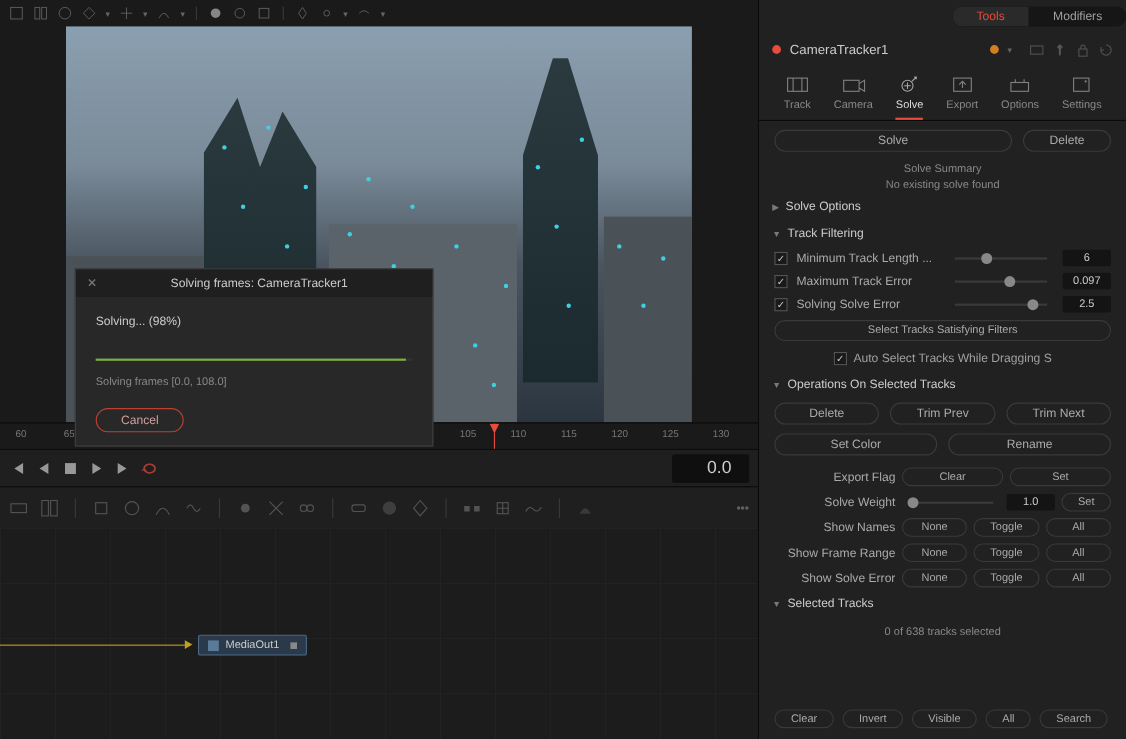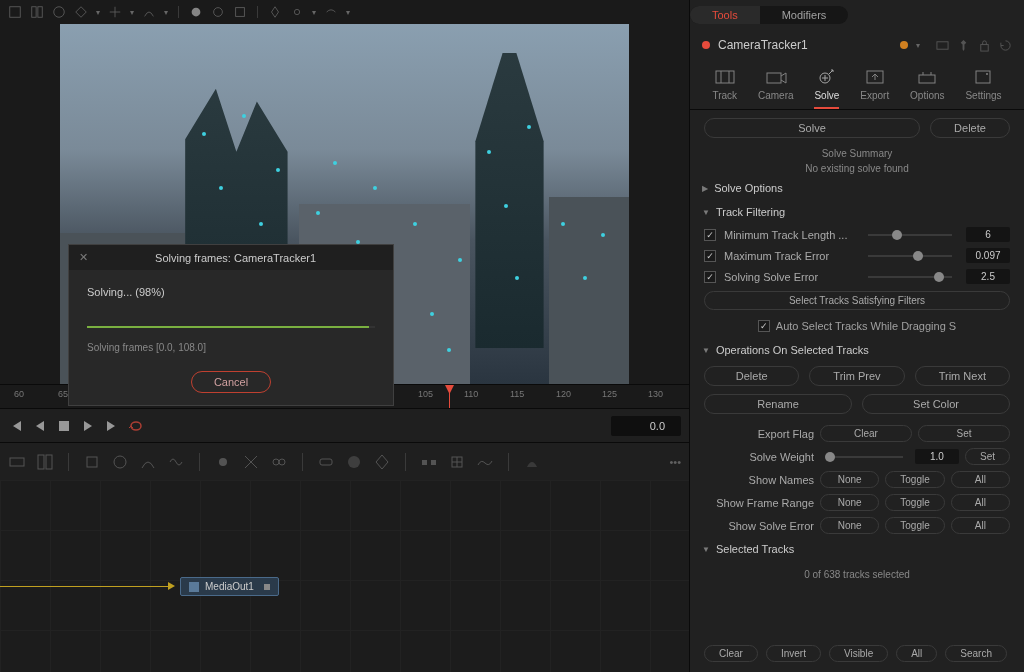--- a/index.html
+++ b/index.html
@@ -12,42 +12,42 @@
 .viewer { flex: 0 0 360px; position: relative; background: #0a0a0a; margin: 0 60px; display: flex; align-items: center; justify-content: center; }
 .viewer-img { width: 100%; height: 100%; background: linear-gradient(180deg, #8a9fb0 0%, #7a8a98 35%, #4a5560 60%, #2a3540 100%); position: relative; overflow: hidden; }
 .tracker-dot { position: absolute; width: 4px; height: 4px; background: #3ed0e0; border-radius: 50%; }
 .building { position: absolute; background: linear-gradient(180deg, #2a3a3f 0%, #1a2a2f 100%); }
 .timeline-ruler { height: 24px; background: #1a1a1a; display: flex; align-items: center; padding: 0 4px; position: relative; border-top: 1px solid #0a0a0a; }
 .ruler-tick { position: absolute; font-size: 9px; color: #777; top: 4px; }
 .ruler-playhead { position: absolute; top: 0; width: 1px; height: 100%; background: #e64b3c; }
 .ruler-playhead::before { content: ''; position: absolute; top: 0; left: -4px; width: 9px; height: 9px; background: #e64b3c; clip-path: polygon(0 0, 100% 0, 50% 100%); }
 .transport { height: 34px; background: #1f1f1f; display: flex; align-items: center; padding: 0 8px; gap: 8px; border-top: 1px solid #0a0a0a; }
 .transport-btn { width: 16px; height: 16px; display: flex; align-items: center; justify-content: center; opacity: 0.7; cursor: pointer; }
-.transport-frame { margin-left: auto; background: #0f0f0f; padding: 4px 16px; color: #ccc; font-size: 11px; border-radius: 2px; min-width: 70px; text-align: right; }
+.transport-frame { margin-left: auto; background: #0f0f0f; padding: 4px 16px; color: #ccc; font-size: 16px; border-radius: 2px; min-width: 70px; text-align: right; }
 .loop-icon { color: #e64b3c; }
 .node-toolbar { height: 38px; background: #1f1f1f; display: flex; align-items: center; padding: 0 8px; gap: 10px; border-top: 1px solid #0a0a0a; }
 .nt-icon { width: 18px; height: 18px; opacity: 0.5; }
 .nt-sep { width: 1px; height: 18px; background: #3a3a3a; margin: 0 4px; }
 .nt-dots { margin-left: auto; opacity: 0.5; }
 .node-graph { flex: 1; background: #1c1c1c; position: relative; background-image: linear-gradient(#222 1px, transparent 1px), linear-gradient(90deg, #222 1px, transparent 1px); background-size: 50px 50px; }
 .node { position: absolute; background: #2a3a4a; border: 1px solid #4a6a8a; border-radius: 2px; padding: 3px 8px; font-size: 10px; color: #ccc; display: flex; align-items: center; gap: 6px; }
 .node-line { position: absolute; height: 1px; background: #c0a020; }
 .modal { position: absolute; top: 244px; left: 68px; width: 326px; background: #282828; border: 1px solid #404040; z-index: 100; }
 .modal-header { display: flex; align-items: center; padding: 6px 10px; background: #1f1f1f; }
 .modal-close { cursor: pointer; opacity: 0.7; }
 .modal-title { flex: 1; text-align: center; color: #ccc; font-size: 11px; }
 .modal-body { padding: 16px 18px 12px 18px; }
 .modal-status { color: #ccc; margin-bottom: 28px; }
 .progress-bar { height: 2px; background: #333; margin-bottom: 14px; position: relative; }
 .progress-fill { height: 100%; background: #7ab040; width: 98%; }
 .modal-sub { color: #888; font-size: 10px; margin-bottom: 18px; }
-.modal-footer { display: flex; justify-content: center; }
+.modal-footer { display: flex; justify-content: flex-start; }
 .btn-cancel { border: 1px solid #c04030; background: transparent; color: #d0a0a0; padding: 4px 22px; border-radius: 12px; font-size: 11px; cursor: pointer; }
 
-.tabs-header { display: flex; justify-content: flex-start; padding: 6px 0; }
+.tabs-header { display: flex; justify-content: flex-end; padding: 6px 0; }
 .tabs-pill { display: flex; background: #161616; border-radius: 12px; overflow: hidden; }
 .tab-pill { padding: 3px 22px; font-size: 11px; cursor: pointer; }
 .tab-pill.active { color: #e64b3c; background: #2a2a2a; }
 .node-title { display: flex; align-items: center; padding: 8px 12px; gap: 8px; }
 .node-dot { width: 8px; height: 8px; border-radius: 50%; background: #e64b3c; }
 .node-title-text { color: #ccc; font-size: 12px; flex: 1; }
 .node-status-dot { width: 8px; height: 8px; border-radius: 50%; background: #d08020; }
 .title-icons { display: flex; gap: 8px; margin-left: 8px; }
 .title-icon { width: 13px; height: 13px; opacity: 0.5; }
 .category-tabs { display: flex; justify-content: space-around; padding: 8px 12px 0 12px; border-bottom: 1px solid #0a0a0a; }
@@ -445,22 +445,22 @@
   <div class="section-header">
     <span class="sec-arrow">▼</span>
       <span class="sec-title">Operations On Selected Tracks</span>
   </div>
   <div class="btn-row" style="padding-top:4px">
     <button class="pill-btn">Delete</button>
     <button class="pill-btn">Trim Prev</button>
     <button class="pill-btn">Trim Next</button>
   </div>
   <div class="btn-row" style="padding-top:0">
+    <button class="pill-btn">Set Color</button>
     <button class="pill-btn">Rename</button>
-    <button class="pill-btn">Set Color</button>
   </div>
   <div class="op-row">
     <span class="op-label">Export Flag</span>
     <button class="pill-btn small" style="flex:1">Clear</button>
     <button class="pill-btn small" style="flex:1">Set</button>
   </div>
   <div class="op-row">
     <span class="op-label">Solve Weight</span>
     <div class="slider">
         <div class="slider-thumb" style="left:5%"></div>

